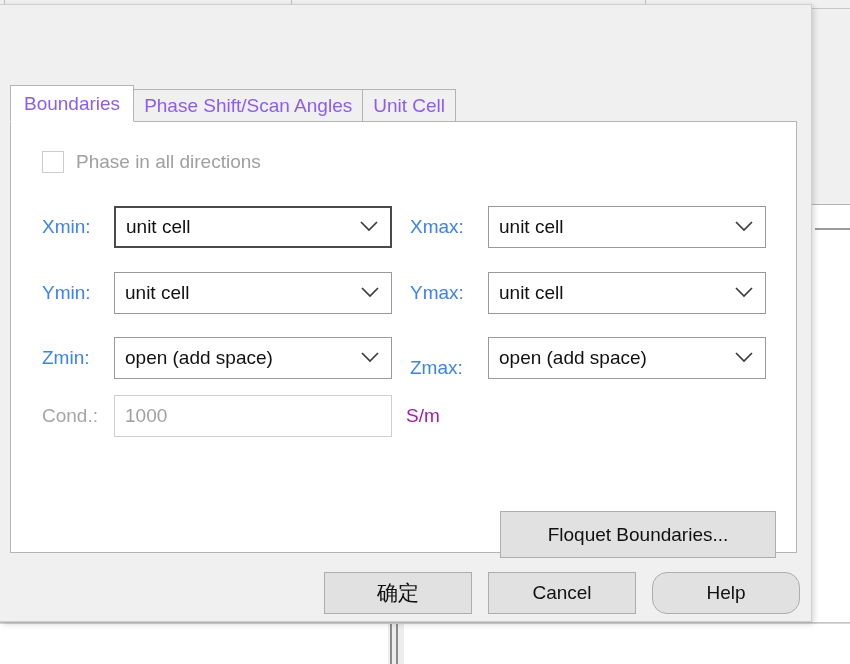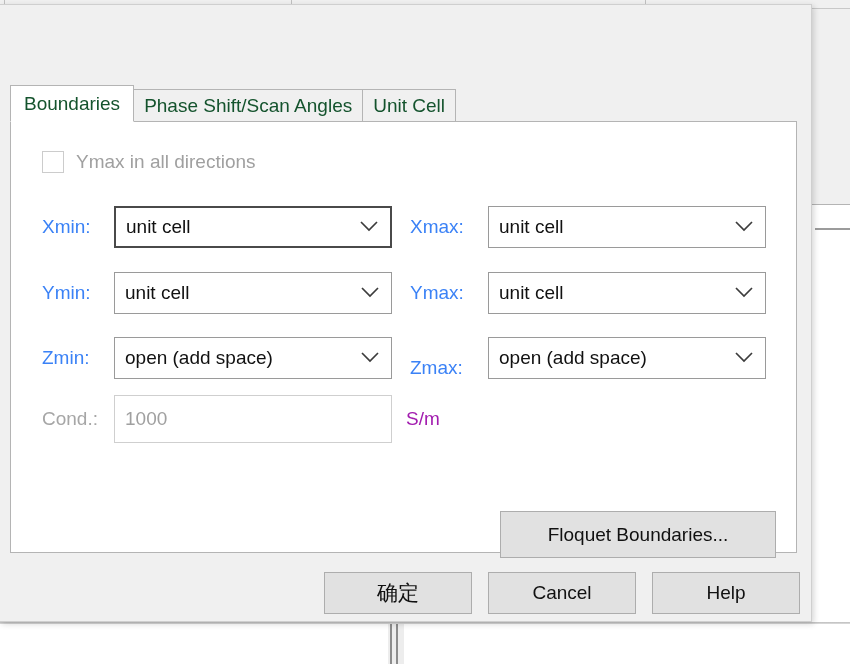--- a/index.html
+++ b/index.html
@@ -129,21 +129,21 @@
   .tab {
     height: 33px;
     background: #f0f0f0;
     border: 1px solid #b4b4b4;
     border-bottom: none;
     box-sizing: border-box;
     display: flex;
     align-items: center;
     padding: 0 10px;
     font-size: 19px;
-    color: #14532d;
+    color: #8b5cf6;
     margin-right: -1px;
     cursor: pointer;
     white-space: nowrap;
   }
   .tab.active {
     background: #ffffff;
     height: 37px;
     border-bottom: 1px solid #ffffff;
     position: relative;
     z-index: 3;
@@ -217,21 +217,21 @@
   .combo-arrow {
     position: absolute;
     right: 12px;
     top: 50%;
     transform: translateY(-50%);
     pointer-events: none;
   }
 
   .textinput {
     width: 278px;
-    height: 48px;
+    height: 42px;
     background: #ffffff;
     border: 1px solid #cfcfcf;
     box-sizing: border-box;
     display: flex;
     align-items: center;
     cursor: text;
   }
   .textinput-value {
     font-size: 19px;
     color: #a0a0a0;
@@ -274,21 +274,21 @@
     height: 52px;
   }
   .btn-footer {
     position: absolute;
     top: 4px;
     width: 148px;
     height: 42px;
   }
   .btn-ok     { left: 324px; }
   .btn-cancel { left: 488px; }
-  .btn-help   { left: 652px; }
+  .btn-help   { left: 652px; border-radius: 15px; }
   .btn-ok .lbl { font-size: 21px; }
 </style>
 </head>
 <body>
 
 <div id="root">
 
   <div class="bg-layer">
     <div class="bg-toolbar-strip">
       <div class="bg-toolbar-tick" style="left:4px;"></div>
@@ -313,21 +313,21 @@
       </div>
       <div class="tab">
         <span>Unit Cell</span>
       </div>
     </div>
 
     <div class="tabpanel">
 
       <div class="chk-row">
         <span class="chk-box"></span>
-        <span class="chk-label">Ymax in all directions</span>
+        <span class="chk-label">Phase in all directions</span>
       </div>
 
       <div class="field-row" style="left:31px; top:84px;">
         <span class="field-label" style="width:72px;">Xmin:</span>
         <div class="combo focused">
           <span class="combo-value">unit cell</span>
           <span class="combo-arrow">
             <svg width="18" height="11" viewBox="0 0 18 11">
               <polyline points="1,1 9,9 17,1" fill="none" stroke="#3c3c3c" stroke-width="1.7"></polyline>
             </svg>

